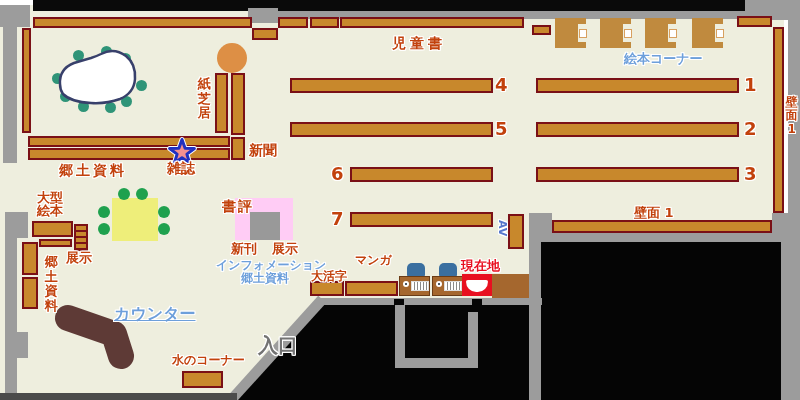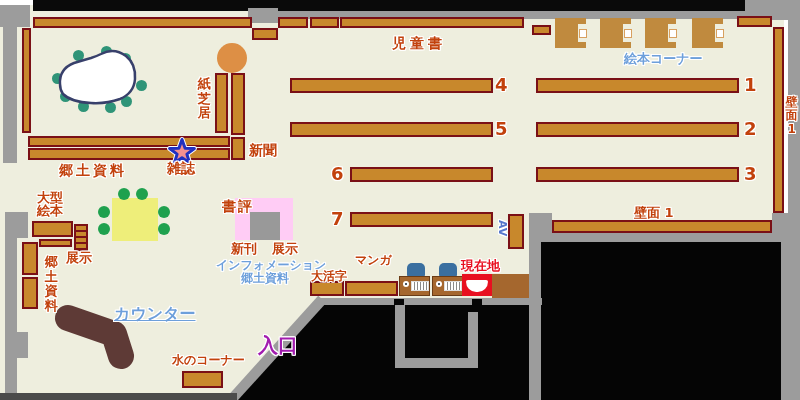--- a/index.html
+++ b/index.html
@@ -11,21 +11,21 @@
   .blackzone{position:absolute;background:#050505;}
   .shelf{position:absolute;background:#c8882c;border:2px solid #7a1016;box-sizing:border-box;}
   .woodbox{position:absolute;background:#a5672e;border:1px solid #6b3c16;box-sizing:border-box;}
   .deskbody{position:absolute;background:#c08a3e;}
   .chair-sq{position:absolute;background:#fff;border:1px solid #d8a060;box-sizing:border-box;}
   .lbl{position:absolute;font-weight:bold;color:#c2410c;white-space:nowrap;
        text-shadow:-1px -1px 0 #fff,1px -1px 0 #fff,-1px 1px 0 #fff,1px 1px 0 #fff,0 -1px 0 #fff,0 1px 0 #fff,-1px 0 0 #fff,1px 0 0 #fff;
        font-size:13px;line-height:1.1;z-index:30;}
   .lbl-blue{color:#6d9fdb;}
   .lbl-red{color:#e81020;}
-  .lbl-entry{color:#a21caf;font-size:20px;}
+  .lbl-entry{color:#737373;font-size:20px;}
   .vlbl{width:1.1em;word-break:break-all;white-space:normal;text-align:center;line-height:1.12;}
   .dot{position:absolute;border-radius:50%;}
   .tealdot{background:#2f9478;width:11px;height:11px;}
   .greendot{background:#1fa14e;width:12px;height:12px;}
   .overlay{position:absolute;left:0;top:0;z-index:20;}
 </style>
 </head>
 <body>
 
 <div id="map">

